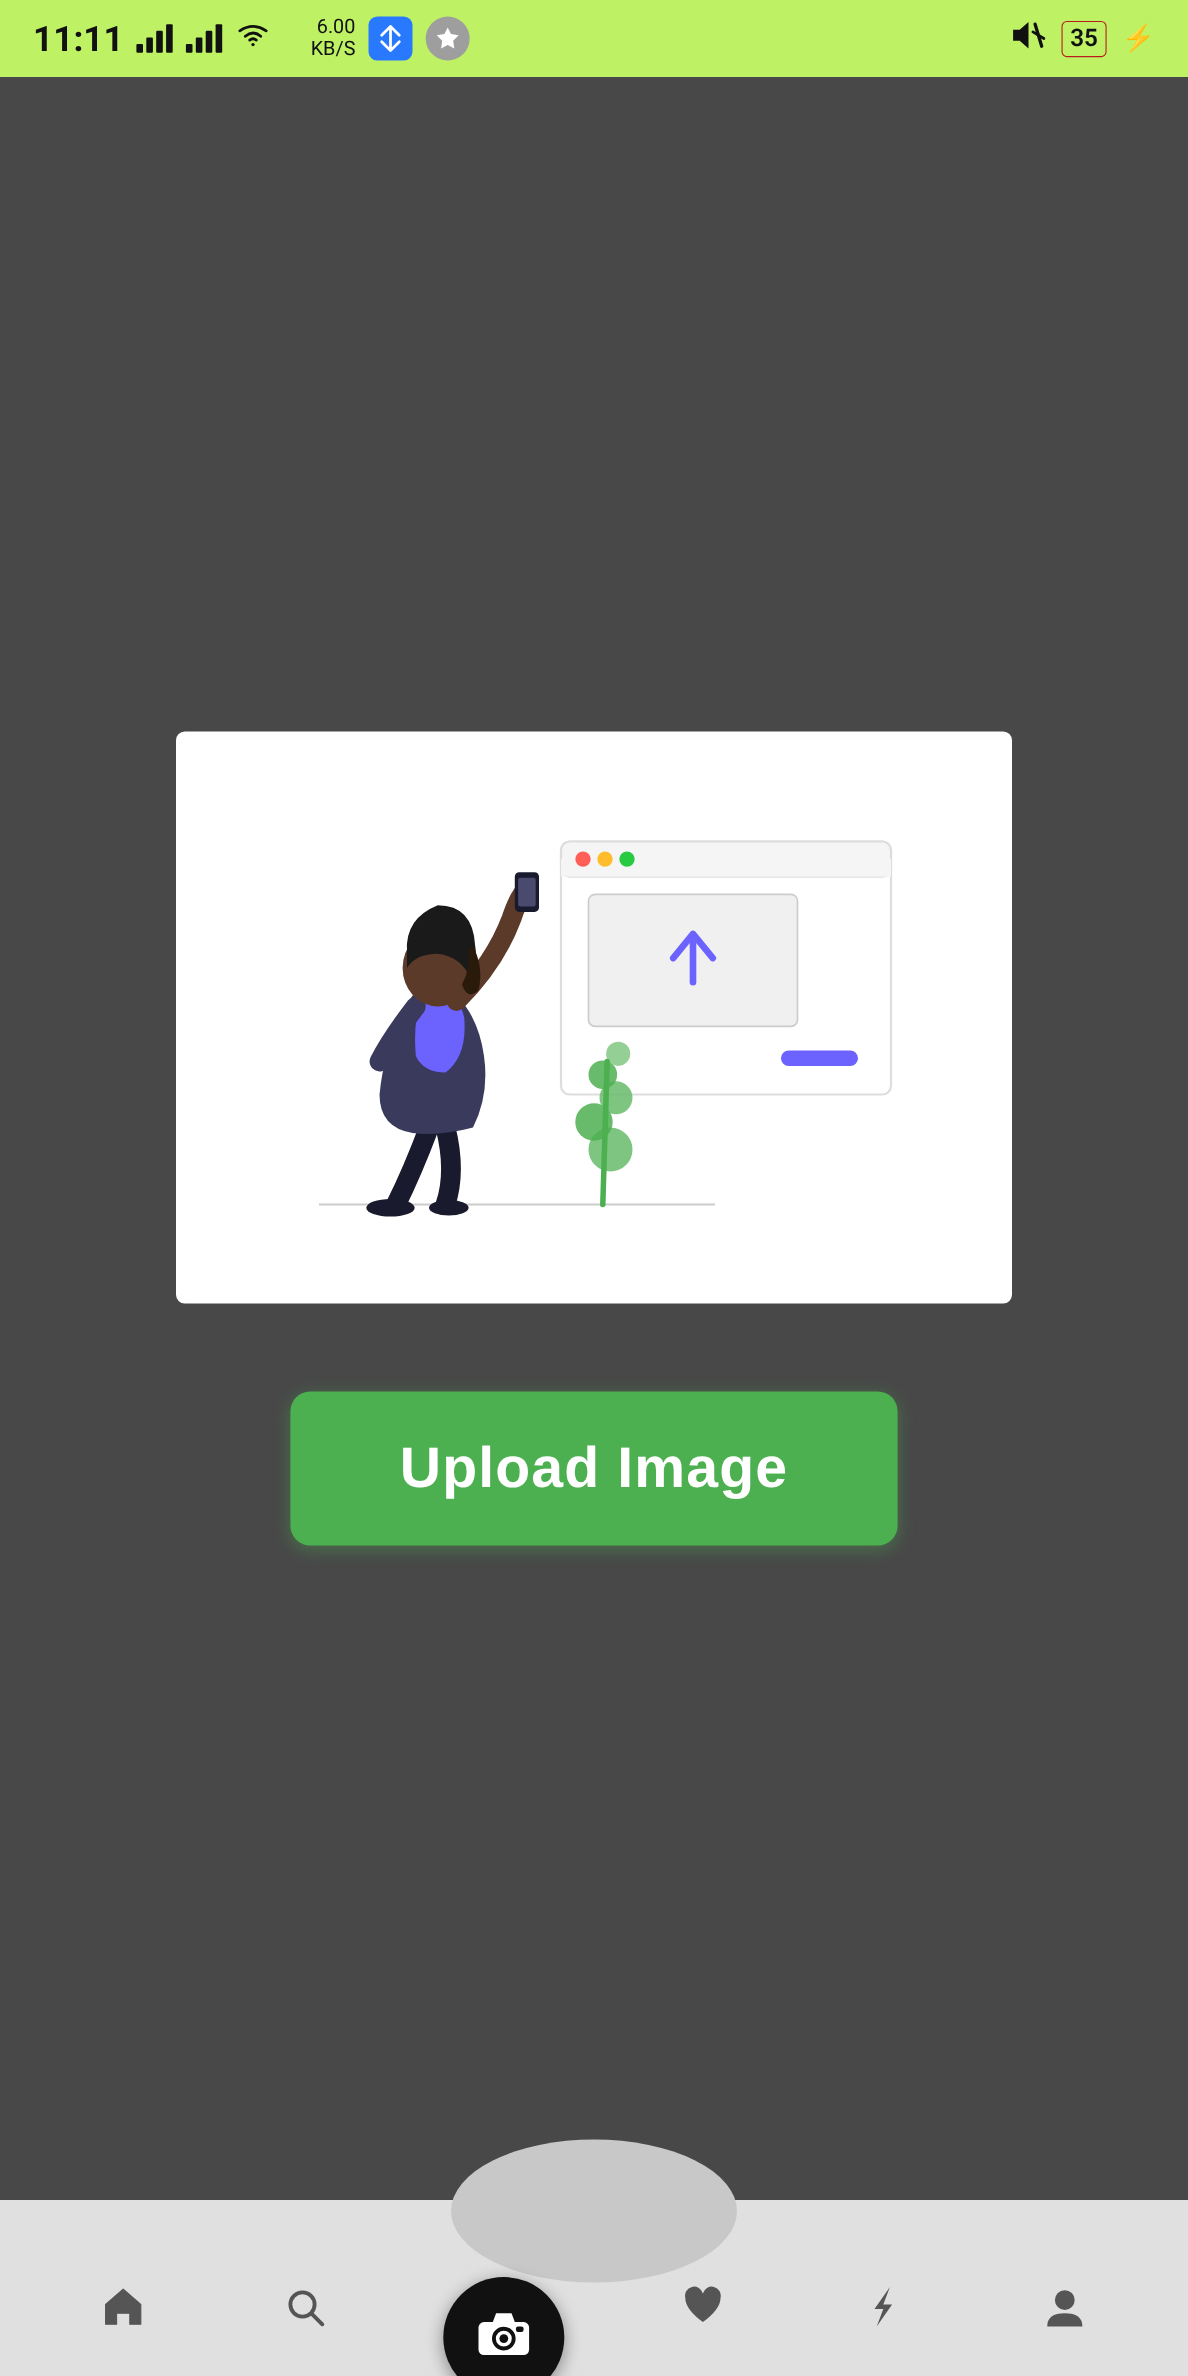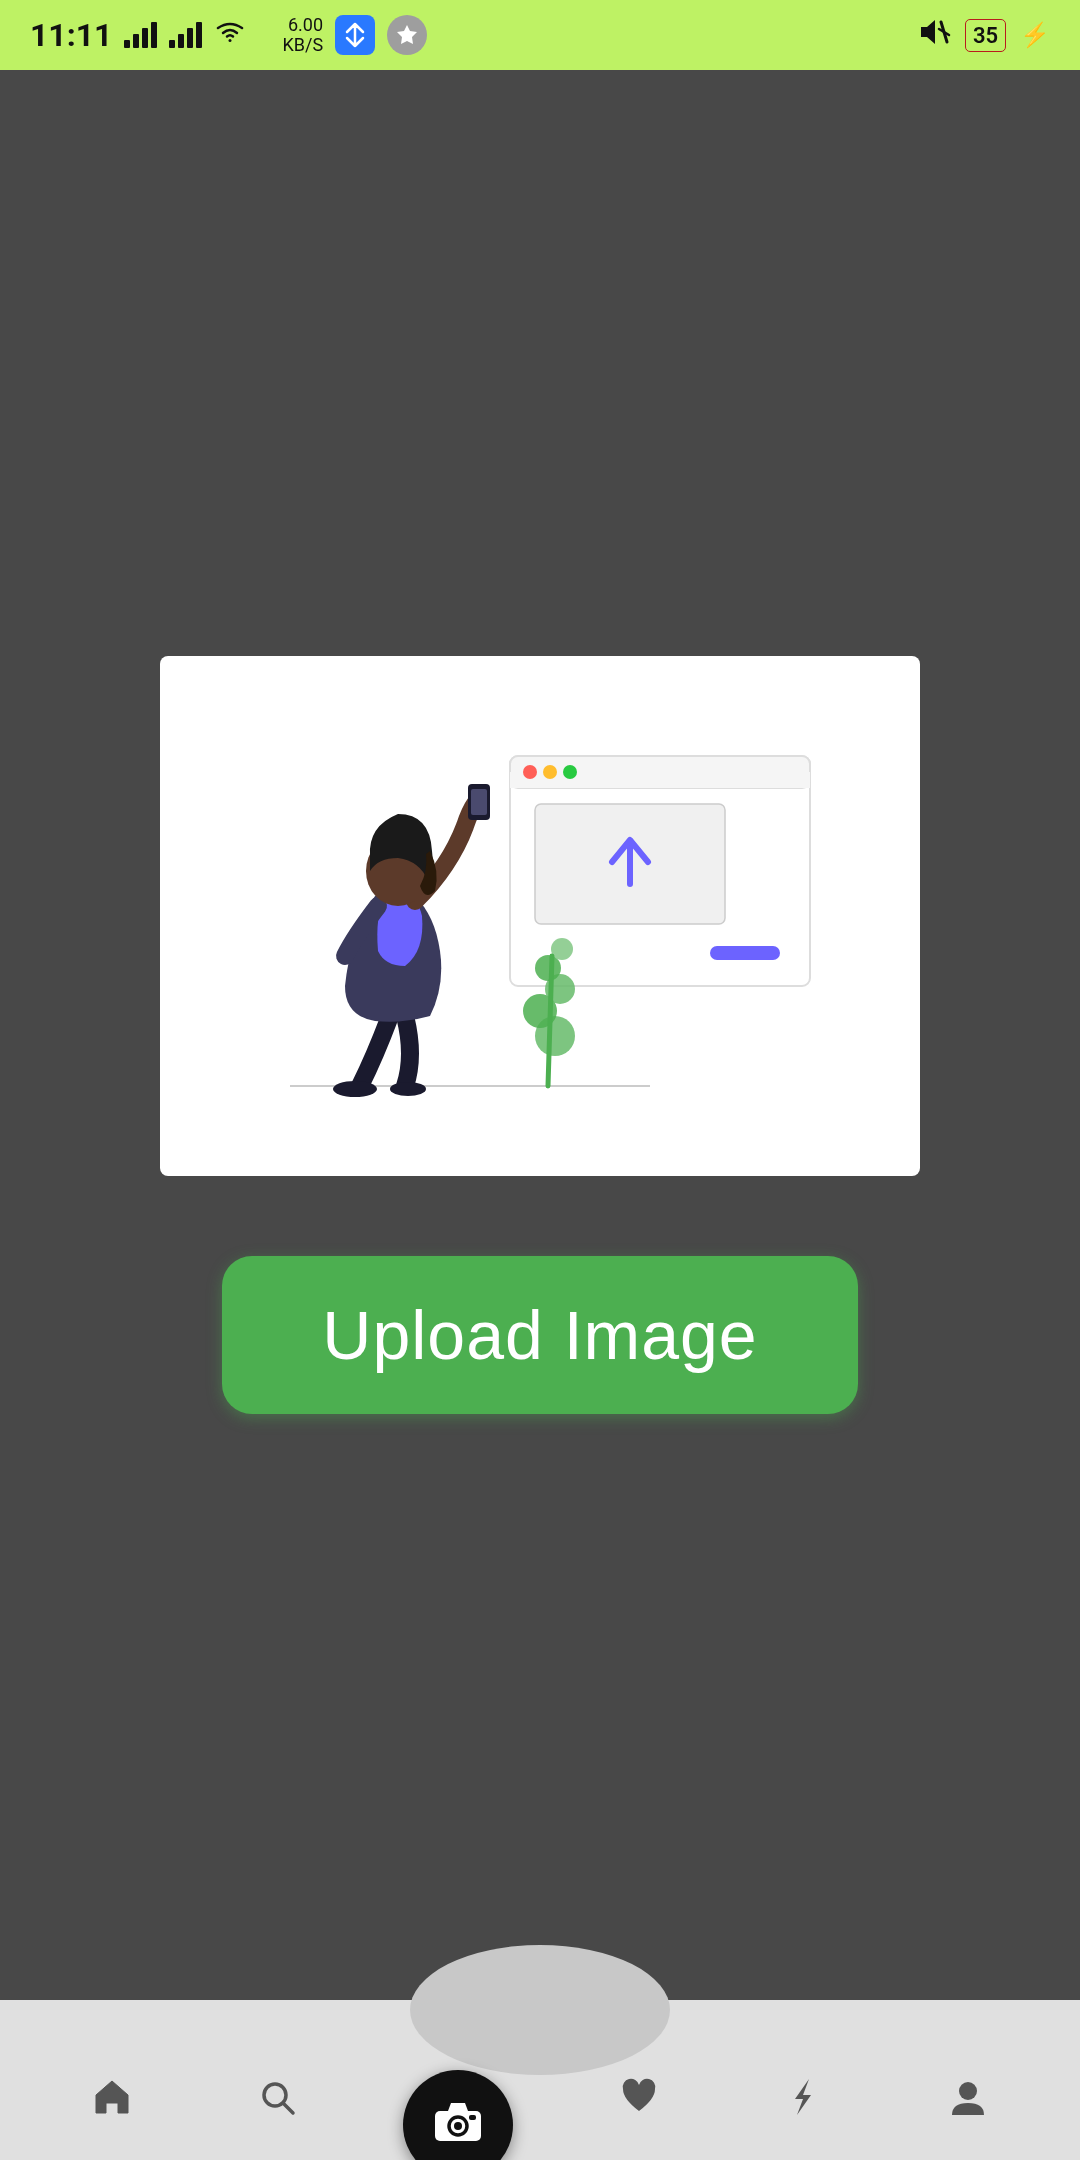--- a/index.html
+++ b/index.html
@@ -148,24 +148,24 @@
       width: 100%;
       display: flex;
       justify-content: center;
     }
 
     
     .upload-button {
       background: #4caf50;
       color: white;
       border: none;
-      border-radius: 30px;
+      border-radius: 18px;
       padding: 40px 100px;
-      font-size: 68px;
-      font-weight: 400;
+      font-size: 52px;
+      font-weight: 700;
       cursor: pointer;
       letter-spacing: 1px;
       box-shadow: 0 4px 15px rgba(76, 175, 80, 0.4);
     }
 
     
     .bottom-nav {
       position: absolute;
       bottom: 0;
       width: 100%;

